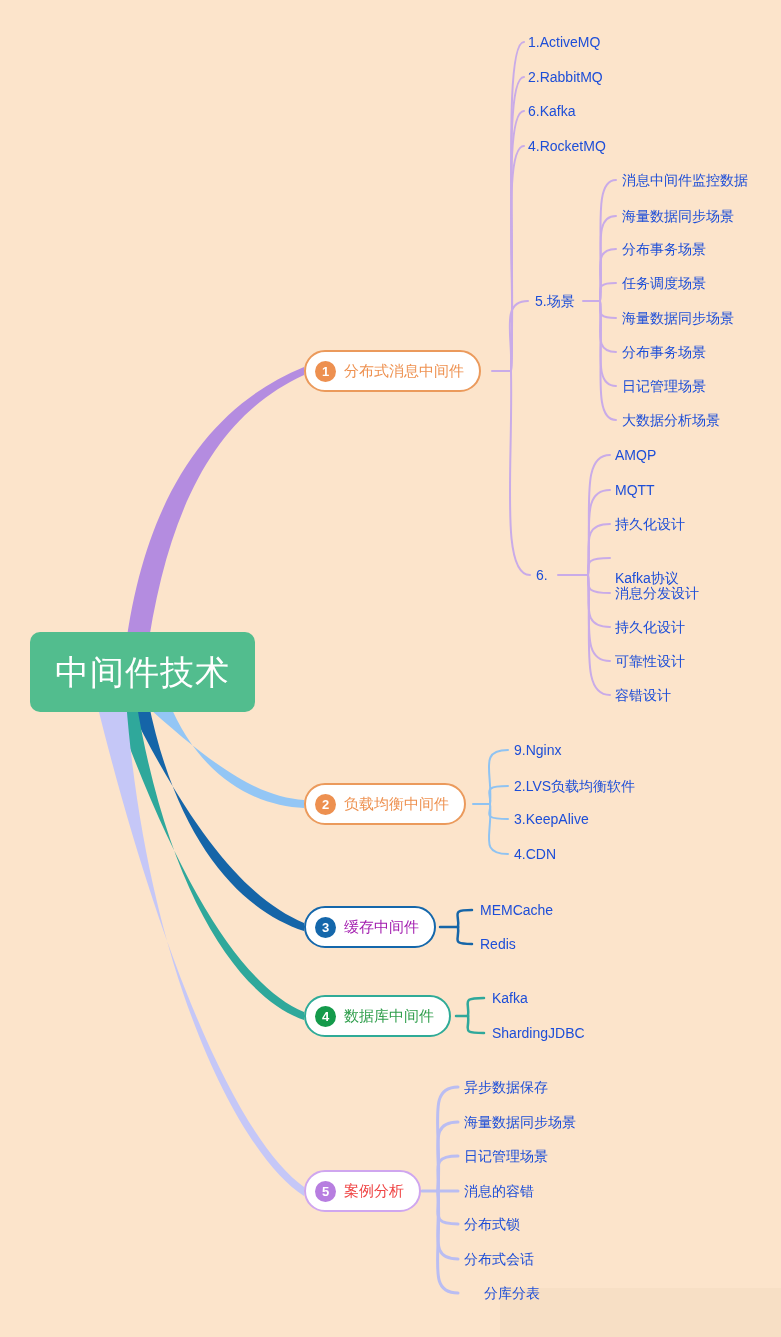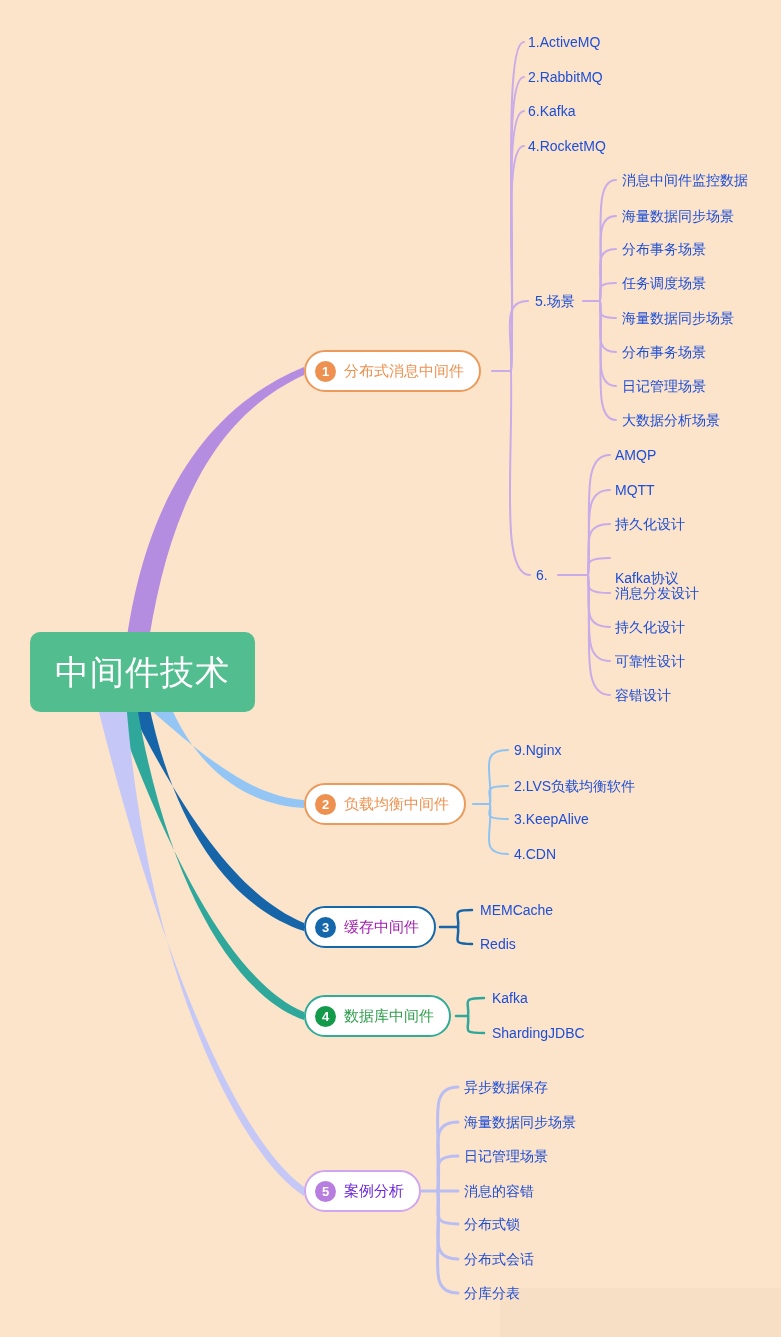--- a/index.html
+++ b/index.html
@@ -35,21 +35,21 @@
   .b-orange{border-color:#eb9a5c}
   .b-orange .label{color:#ee9150}
   .b-orange .badge{background:#ed9050}
   .b-blue{border-color:#1467ab}
   .b-blue .label{color:#a21caf}
   .b-blue .badge{background:#1467ab}
   .b-teal{border-color:#2fab97}
   .b-teal .label{color:#2f9e4c}
   .b-teal .badge{background:#149a4b}
   .b-purple{border-color:#cfa6ef}
-  .b-purple .label{color:#6d28d9}
+  .b-purple .label{color:#ef4444}
   .b-purple .badge{background:#b77ee0}
   .leaf,.subnode{
     position:absolute;z-index:2;
     font-size:14px;line-height:20px;color:#1d4ed8;
     white-space:nowrap;cursor:pointer;
   }
   .smudge{
     position:absolute;z-index:0;
     left:500px;top:1288px;width:281px;height:49px;
     background:rgba(120,90,60,0.04);
@@ -188,15 +188,15 @@
 
   <div class="leaf" style="left:492px;top:988px">Kafka</div>
   <div class="leaf" style="left:492px;top:1023px">ShardingJDBC</div>
 
   <div class="leaf" style="left:464px;top:1077px">异步数据保存</div>
   <div class="leaf" style="left:464px;top:1112px">海量数据同步场景</div>
   <div class="leaf" style="left:464px;top:1146px">日记管理场景</div>
   <div class="leaf" style="left:464px;top:1181px">消息的容错</div>
   <div class="leaf" style="left:464px;top:1214px">分布式锁</div>
   <div class="leaf" style="left:464px;top:1249px">分布式会话</div>
-  <div class="leaf" style="left:464px;top:1283px">分库分表</div>
+  <div class="leaf" style="left:484px;top:1283px">分库分表</div>
 
 </div>
 
 </body></html>

